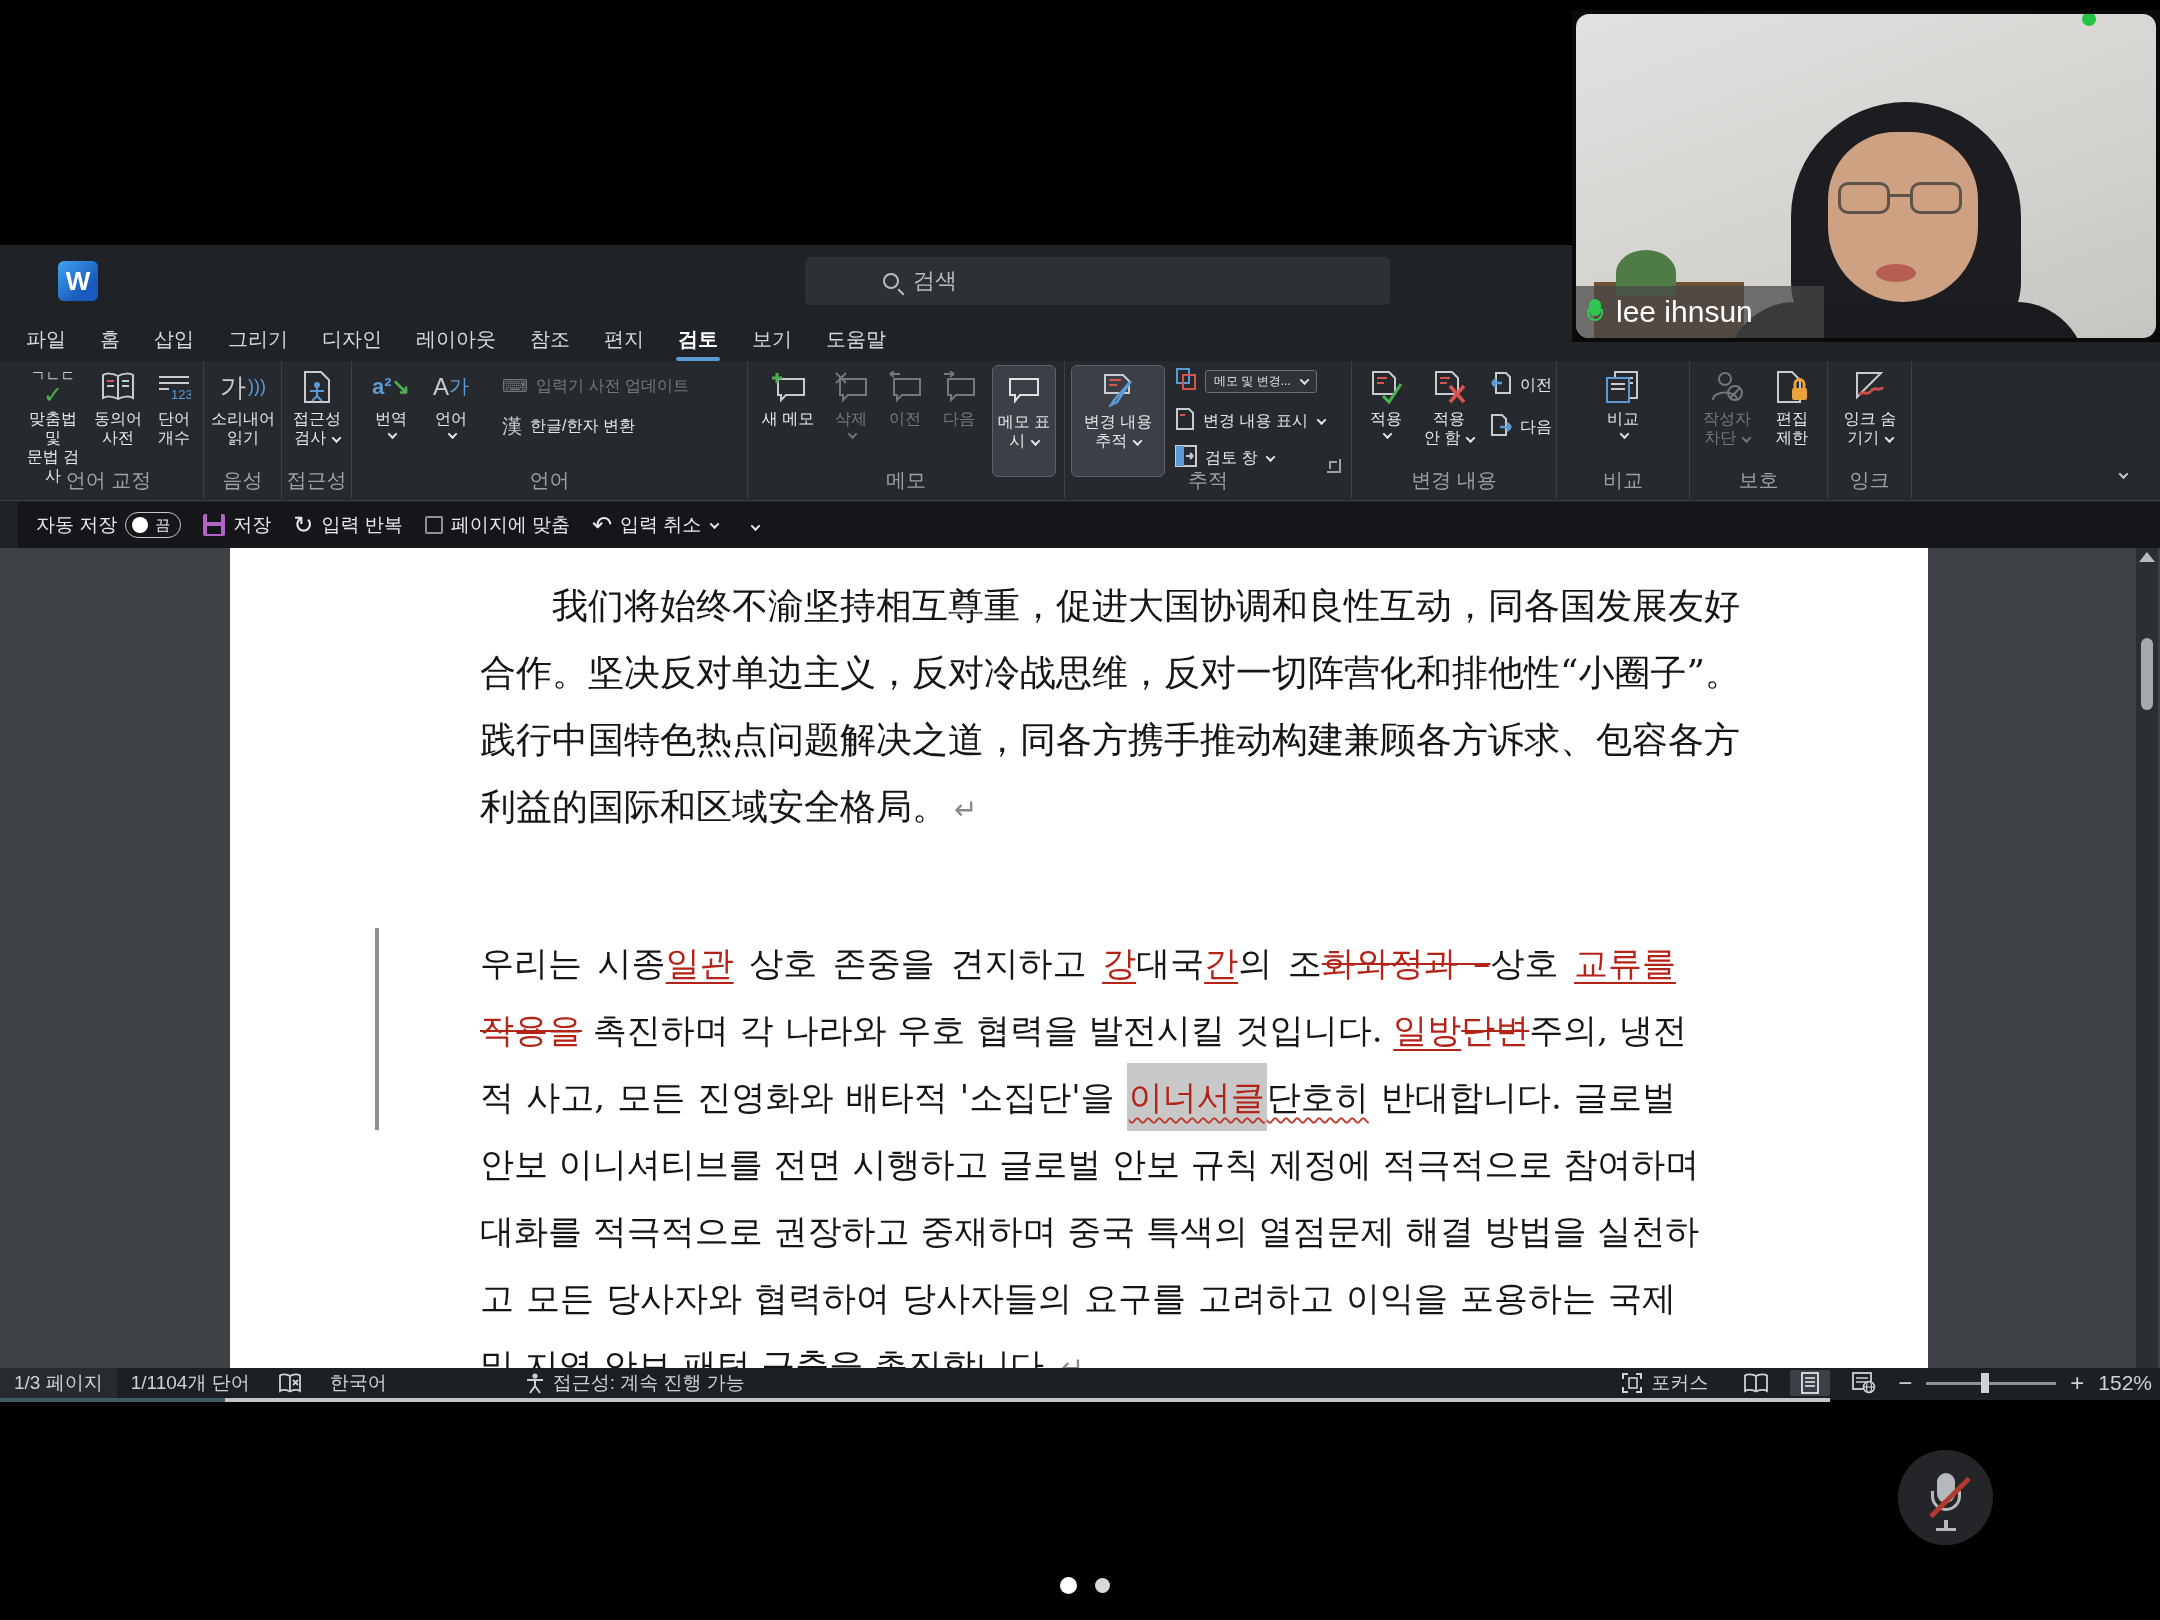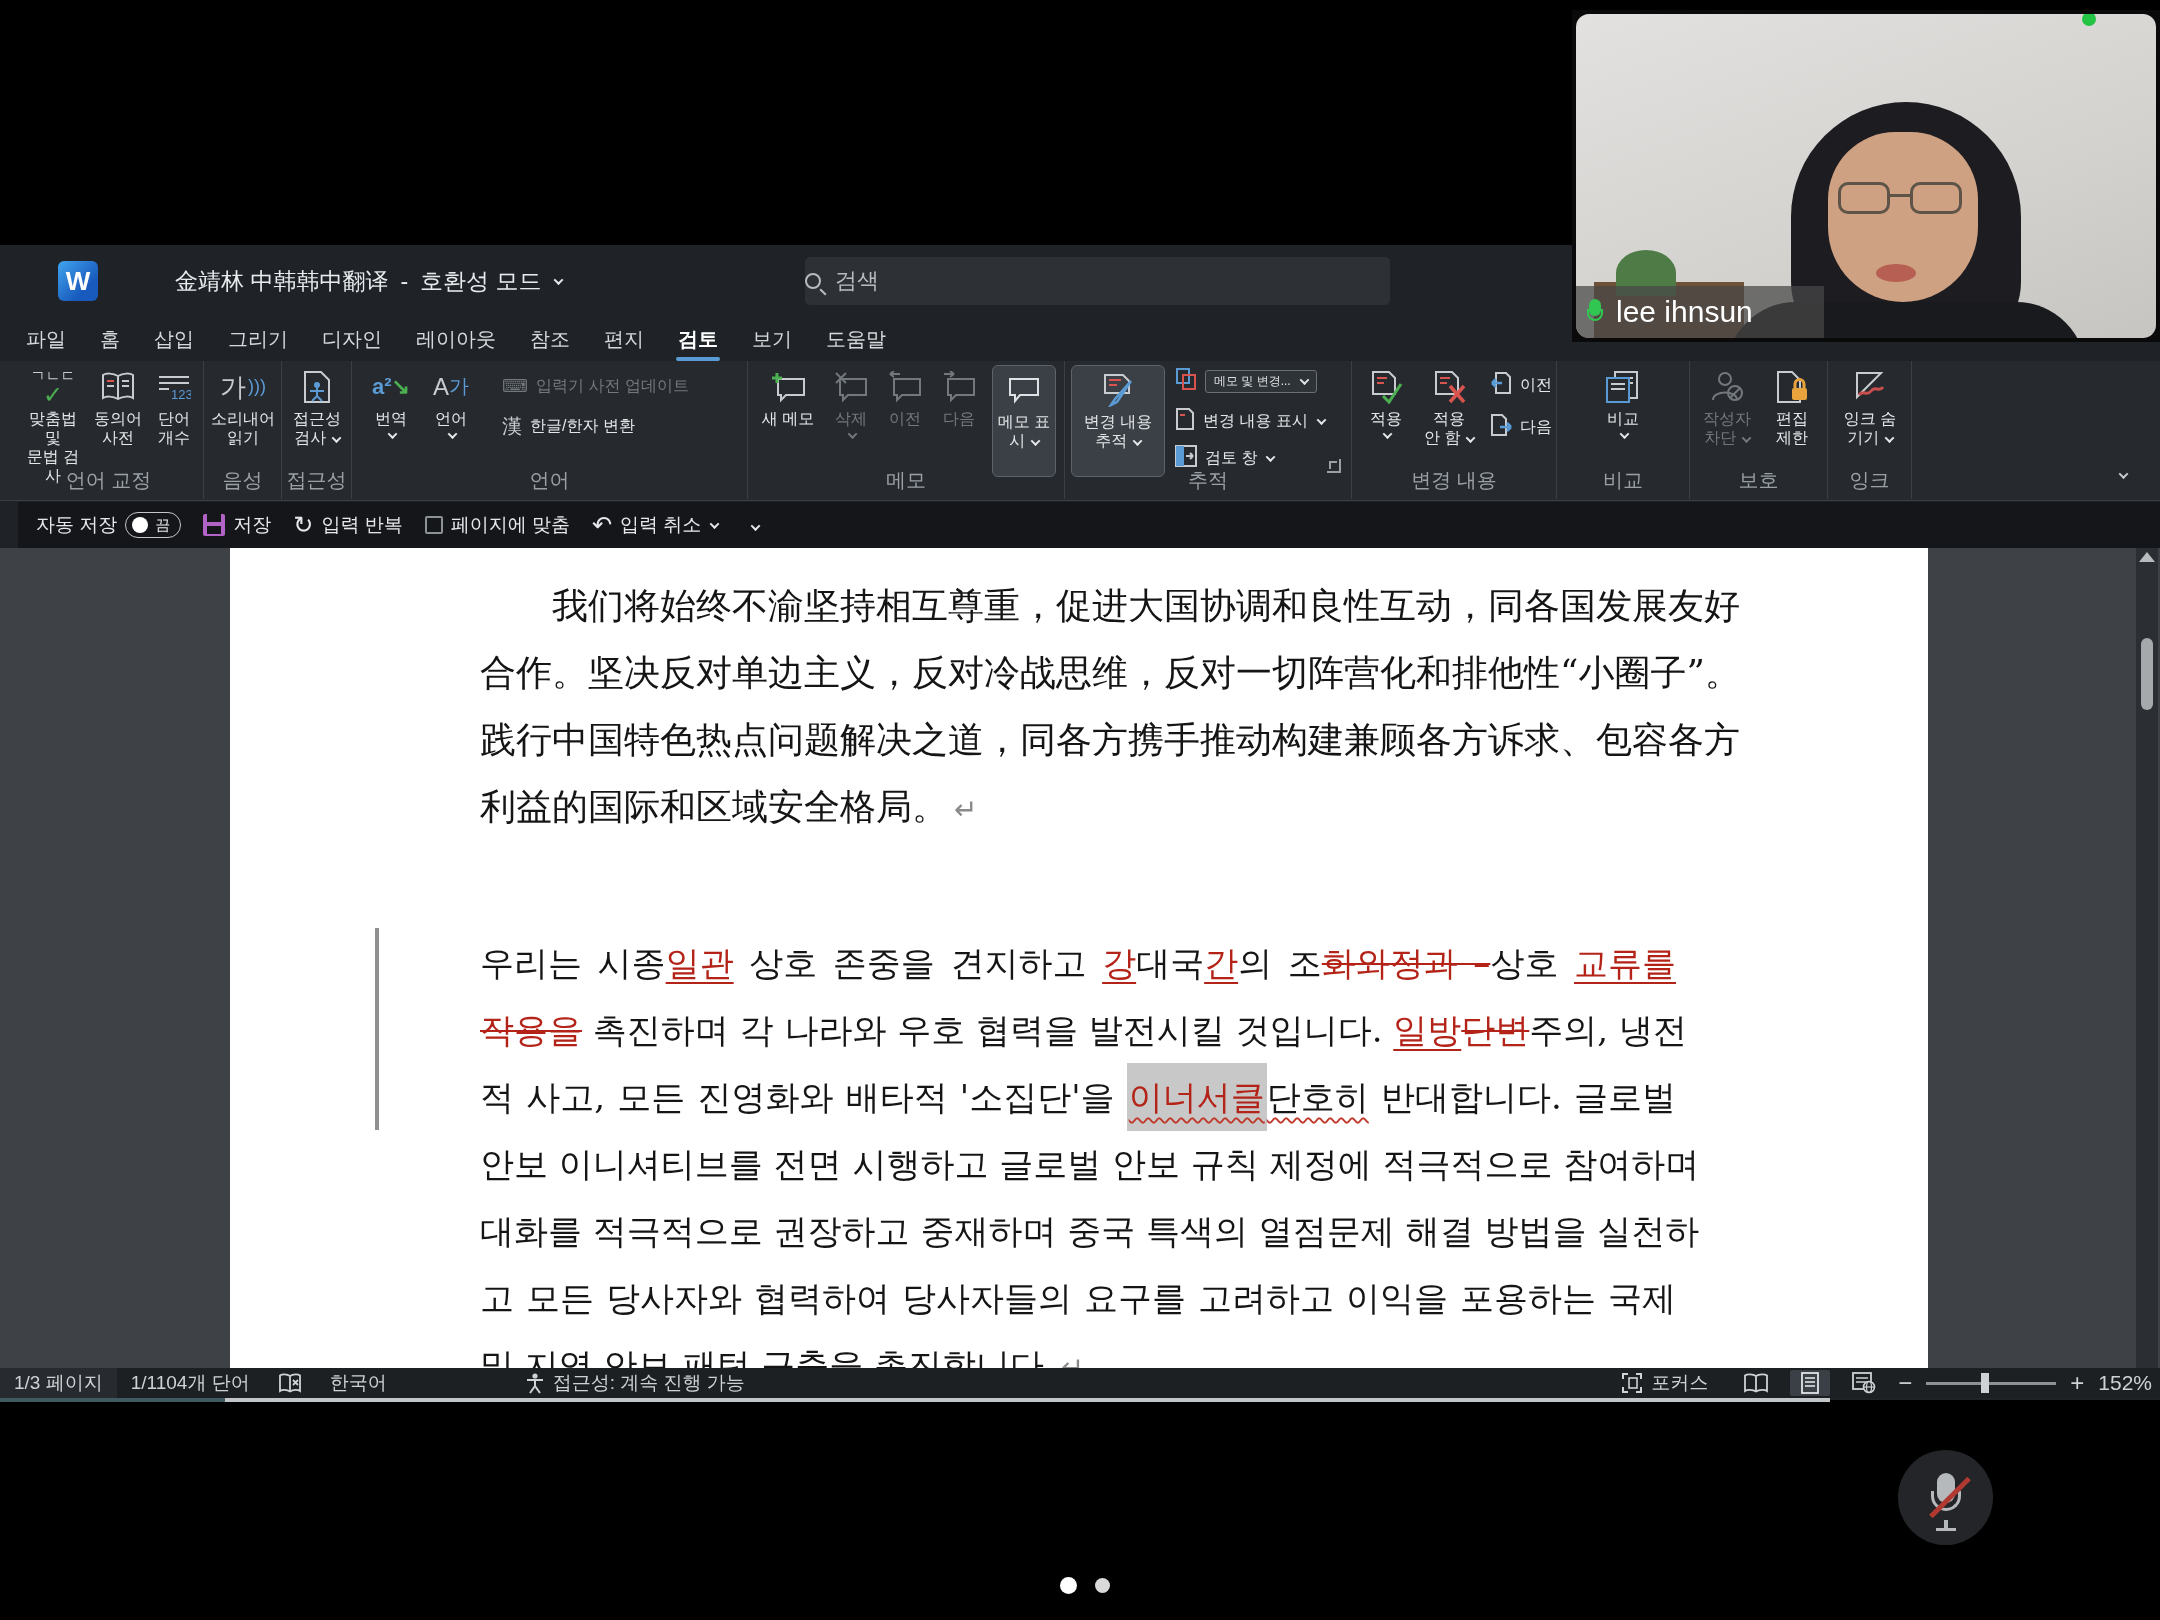--- a/index.html
+++ b/index.html
@@ -9,21 +9,21 @@
 
   
   #word-window { position:absolute; left:0; top:245px; width:2160px; height:1155px; background:#1f2327; }
   #titlebar { position:absolute; left:0; top:0; width:100%; height:72px; background:#1f2327; }
   #word-logo { position:absolute; left:58px; top:16px; width:40px; height:40px; border-radius:6px;
                background:linear-gradient(135deg,#41a5ee 0%,#185abd 70%); color:#fff; font-weight:bold;
                font-size:26px; display:flex; align-items:center; justify-content:center; }
   #title-text { position:absolute; left:175px; top:0; height:72px; display:flex; align-items:center; gap:12px;
                 color:#e8eaed; font-size:23px; }
   #search-box { position:absolute; left:805px; top:12px; width:585px; height:48px; background:#2d3135;
-                border-radius:5px; display:flex; align-items:center; gap:14px; 
+                border-radius:5px; display:flex; align-items:center; gap:14px; padding-left:78px;
                 color:#b8bcc0; font-size:22px; }
   .magnifier { width:16px; height:16px; border:2px solid #b8bcc0; border-radius:50%; position:relative; }
   .magnifier::after { content:""; position:absolute; width:2px; height:8px; background:#b8bcc0;
                       transform:rotate(-45deg); left:15px; top:13px; }
   #tabs-row { position:absolute; left:22px; top:76px; height:40px; display:flex; gap:26px; align-items:center; }
   .tab { color:#d6d9dc; font-size:20px; padding:4px 4px 8px 4px; cursor:default; position:relative; }
   .tab.active { font-weight:bold; color:#fff; }
   .tab.active::after { content:""; position:absolute; left:2px; right:2px; bottom:0; height:4px;
                        border-radius:2px; background:#5b9bd5; }
 
@@ -144,26 +144,20 @@
   .dot { width:17px; height:17px; border-radius:50%; background:#ffffff; }
   .dot.two { width:15px; height:15px; background:#d9d9d9; }
 </style>
 </head>
 <body>
 
 <div id="word-window">
 
   <div id="titlebar">
     <div id="word-logo">W</div>
-    <div id="title-text">
-      <span>金靖林 中韩韩中翻译</span>
-      <span>-</span>
-      <span>호환성 모드</span>
-      <span class="cv"></span>
-    </div>
     <div id="search-box">
       <span class="magnifier"></span>
       <span>검색</span>
     </div>
   </div>
 
   <div id="tabs-row">
       <div class="tab">파일</div>
       <div class="tab">홈</div>
       <div class="tab">삽입</div>

